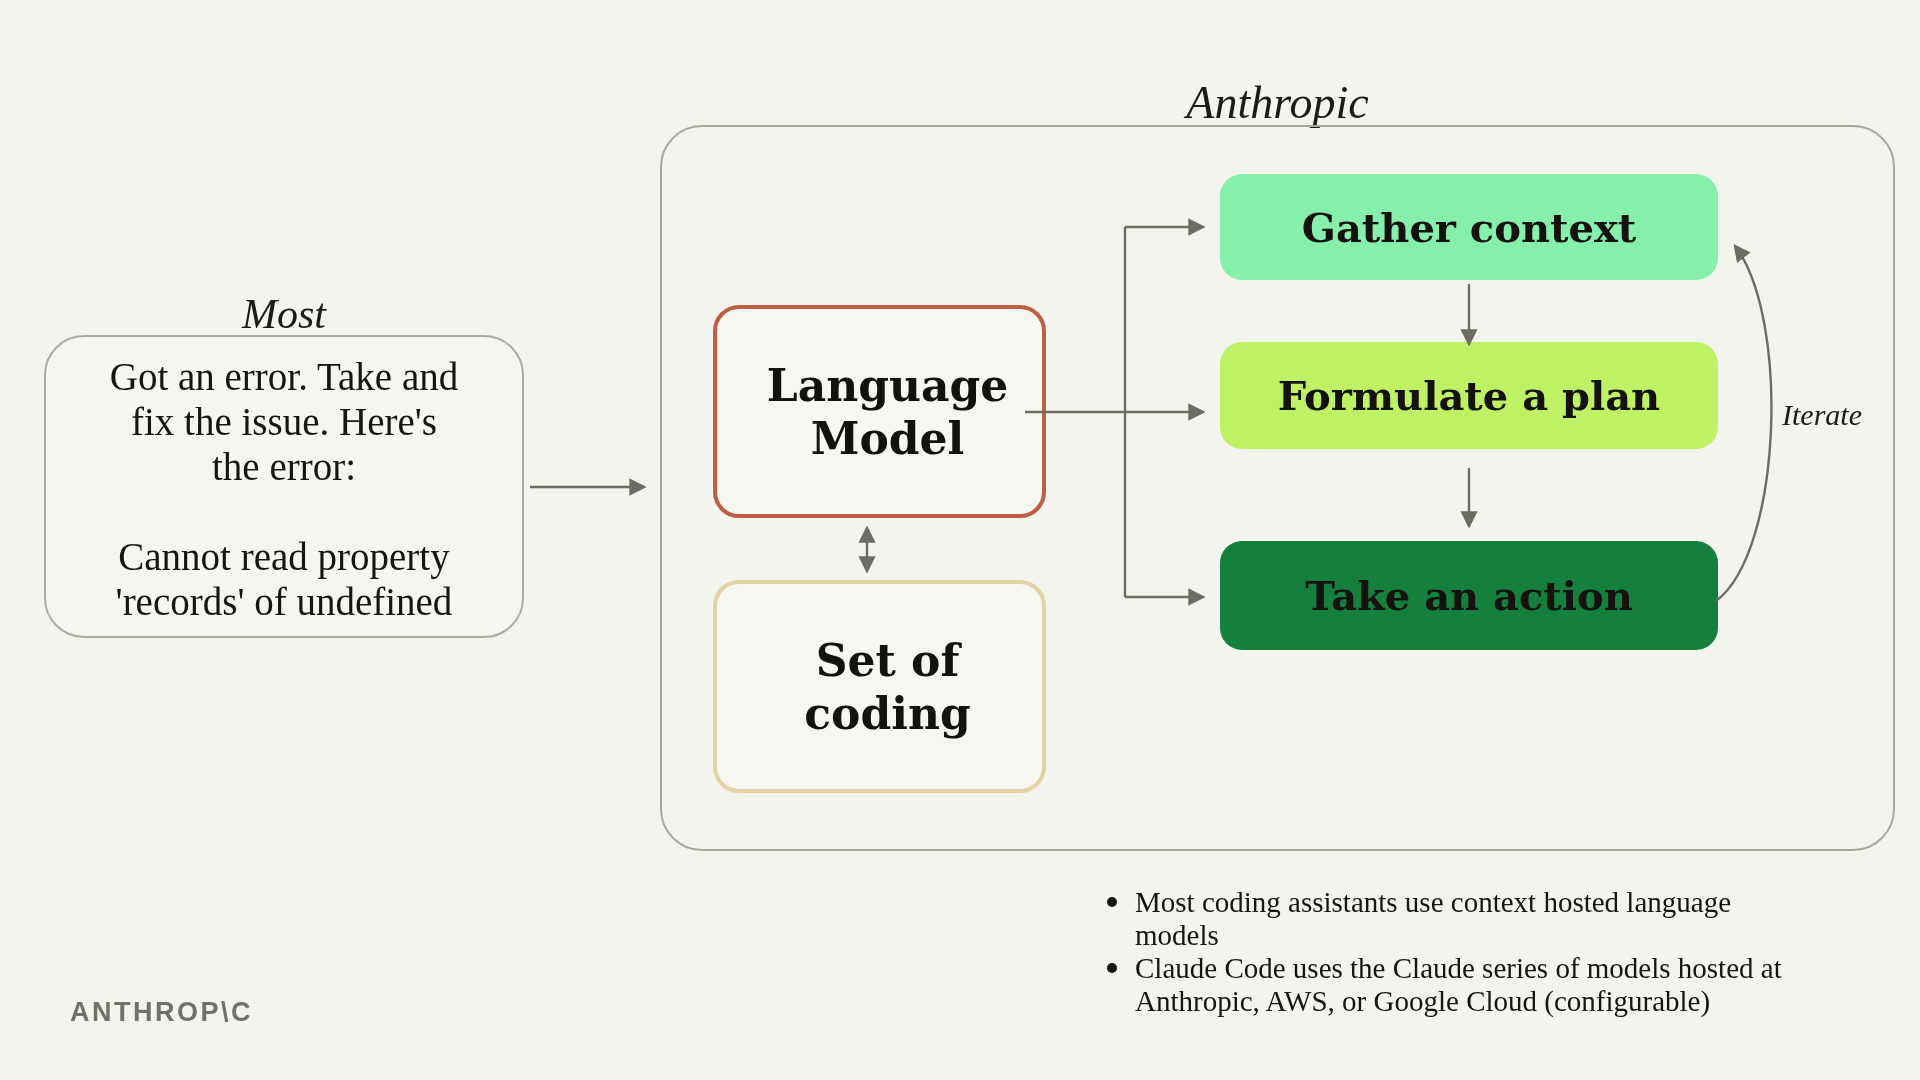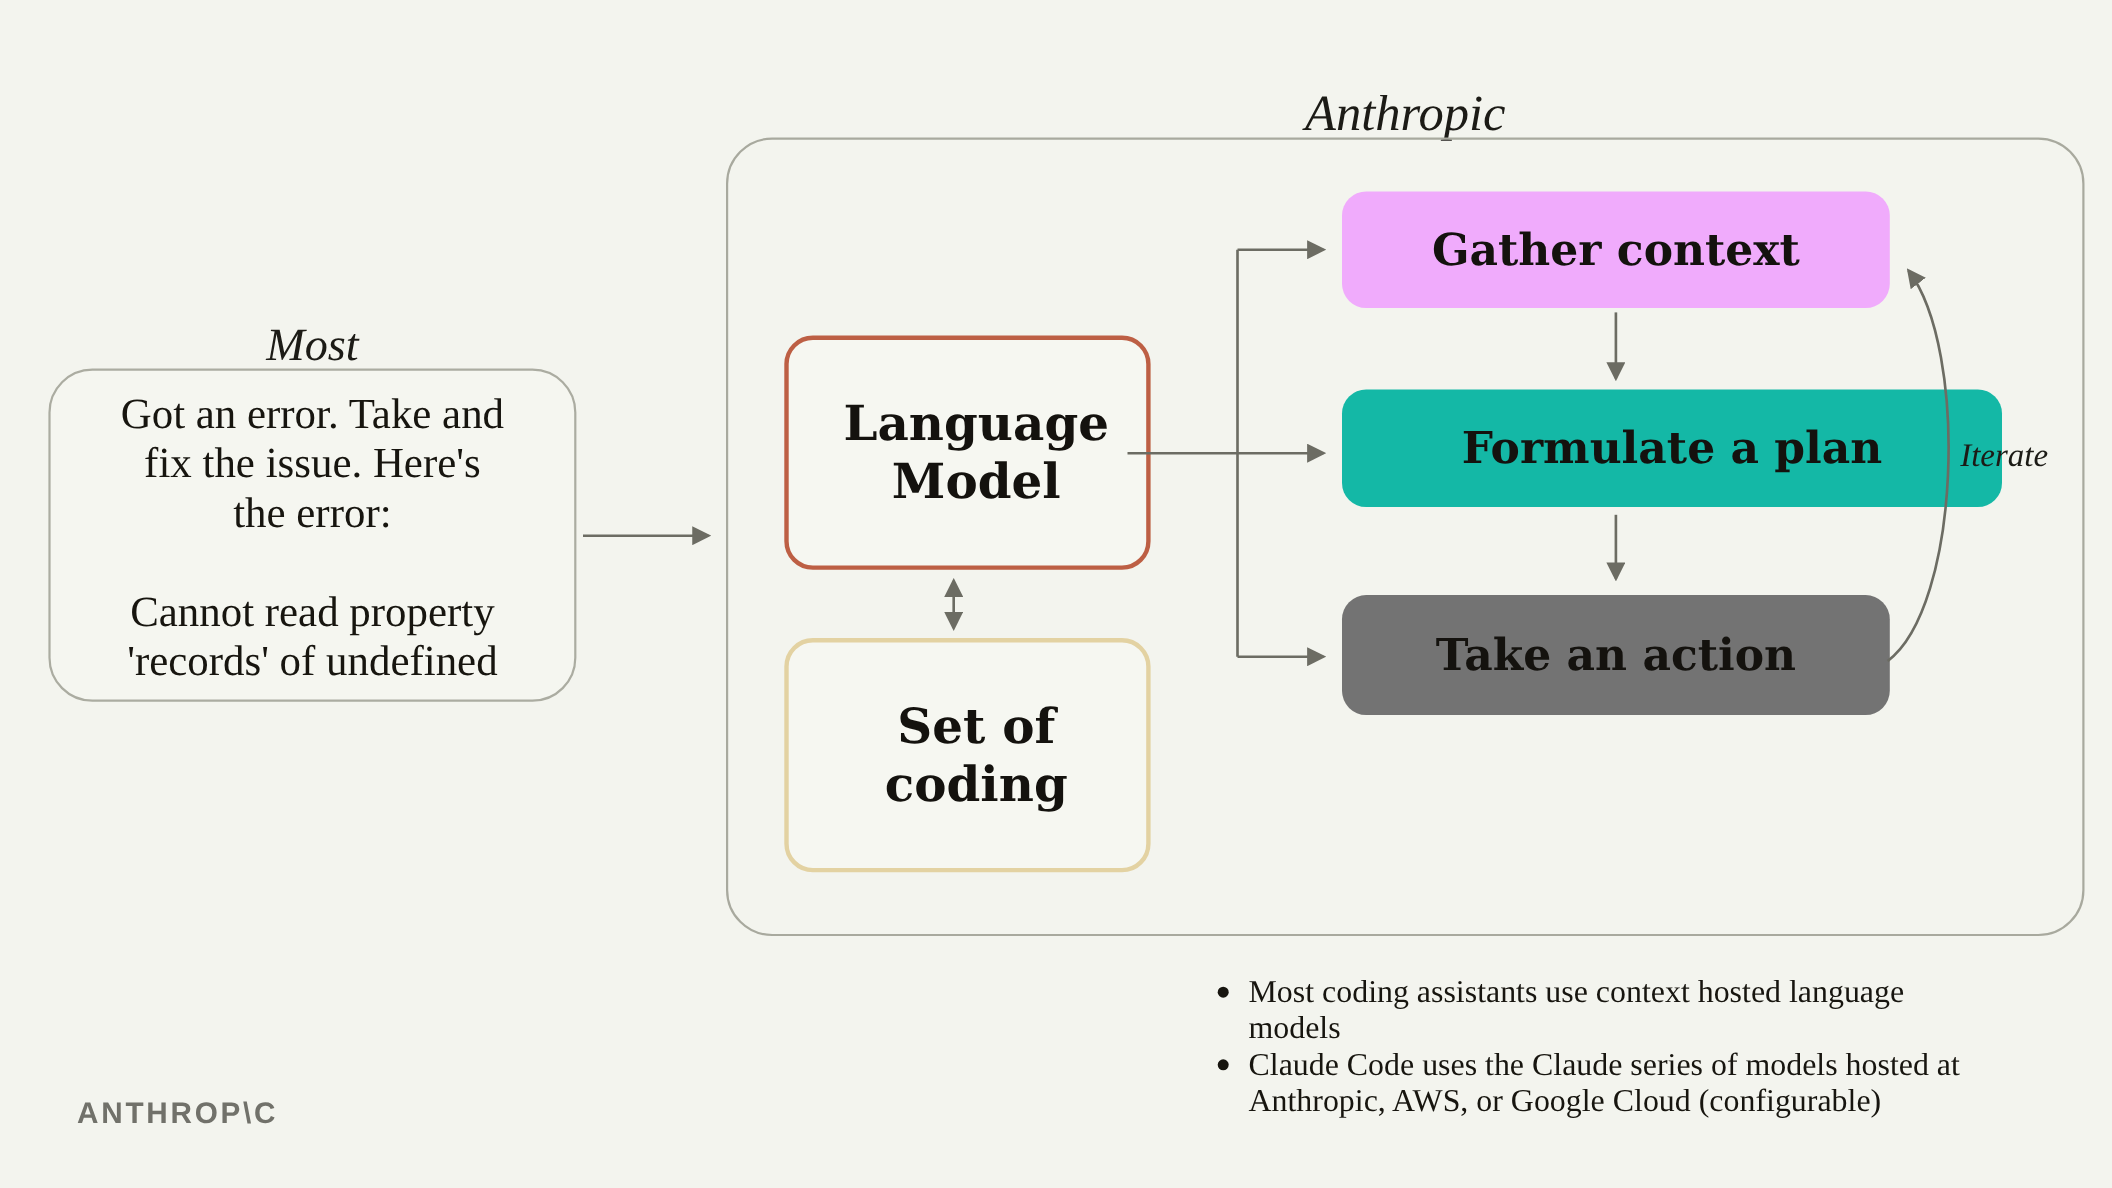--- a/index.html
+++ b/index.html
@@ -83,27 +83,27 @@
   <div class="abs core-box lm-border" style="left: 713px; top: 305px; width: 309px; height: 205px; border-color: rgb(189, 95, 68);">
     <div class="lbl">Language
 Model</div>
   </div>
 
   <div class="abs core-box tools-border" style="left: 713px; top: 580px; width: 309px; height: 205px; border-color: rgb(227, 210, 162);">
     <div class="lbl">Set of
 coding</div>
   </div>
 
-  <div class="abs step-box" style="left: 1220px; top: 174px; width: 498px; height: 106px; background-color: #f0abfc;">
+  <div class="abs step-box" style="left: 1220px; top: 174px; width: 498px; height: 106px; background-color: #86efac;">
     <div class="lbl">Gather context</div>
   </div>
-  <div class="abs step-box" style="left: 1220px; top: 354px; width: 600px; height: 107px; background-color: #14b8a6;">
+  <div class="abs step-box" style="left: 1220px; top: 342px; width: 498px; height: 107px; background-color: #bef264;">
     <div class="lbl">Formulate a plan</div>
   </div>
-  <div class="abs step-box" style="left: 1220px; top: 541px; width: 498px; height: 109px; background-color: #737373;">
+  <div class="abs step-box" style="left: 1220px; top: 541px; width: 498px; height: 109px; background-color: #15803d;">
     <div class="lbl">Take an action</div>
   </div>
 
   <div class="abs iterate-label" style="left:1782px;top:398px;">Iterate</div>
 
   <svg class="connectors" width="1920" height="1080" viewBox="0 0 1920 1080">
     <defs>
       <marker id="ah" viewBox="0 0 10 10" refX="8.5" refY="5" markerWidth="7.2" markerHeight="7.2" orient="auto-start-reverse">
         <path d="M0 0 L10 5 L0 10 z" fill="#6c6c63"></path>
       </marker>

